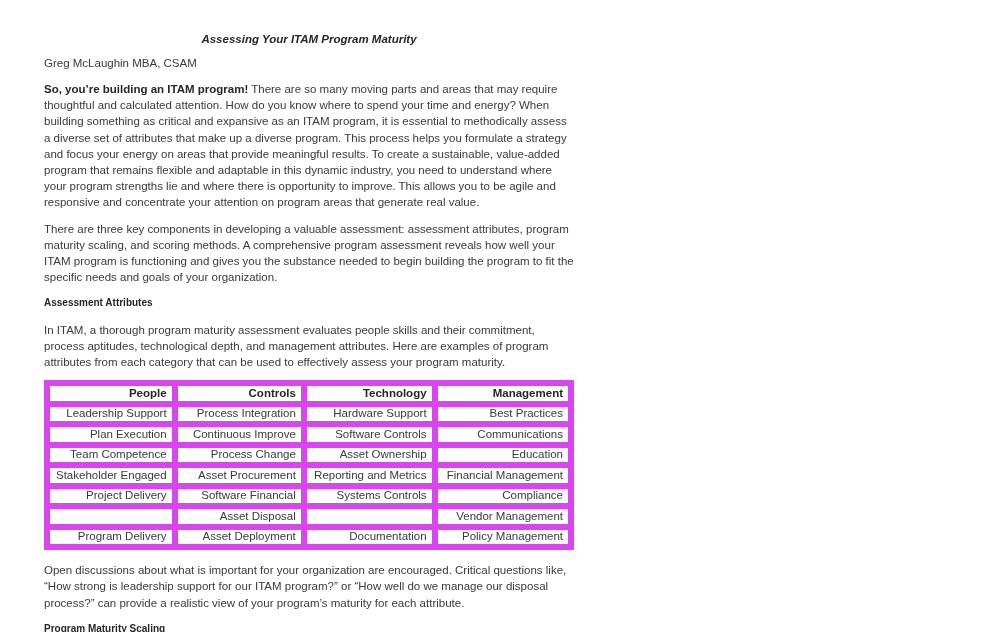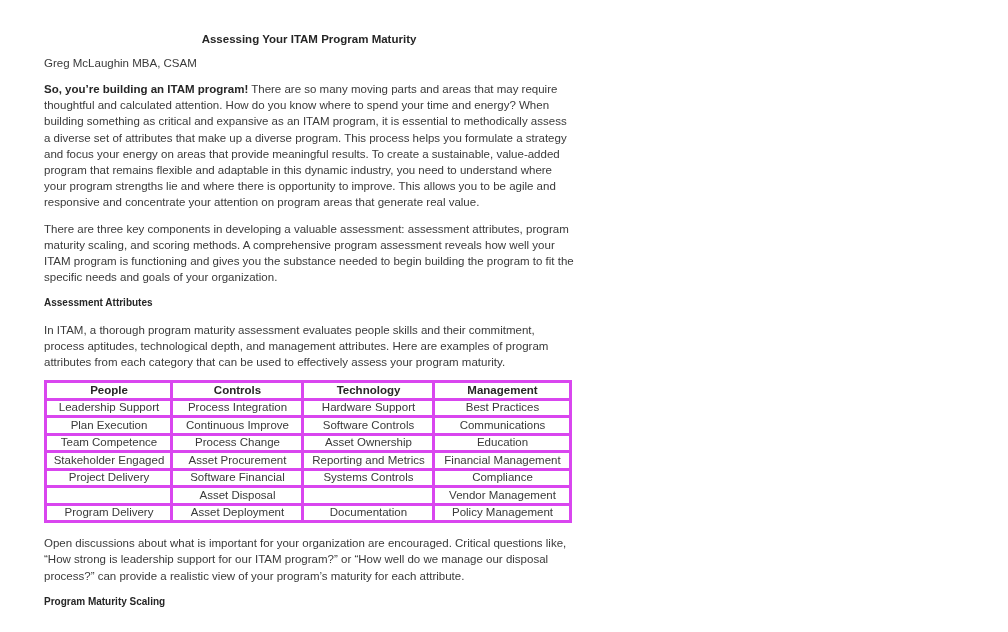--- a/index.html
+++ b/index.html
@@ -19,20 +19,21 @@
     top: 31px;
     width: 530px;
   }
   .doc-title {
     text-align: center;
     font-weight: bold;
     color: #262626;
     font-size: 11.5px;
     line-height: 16px;
     margin: 0 0 8px 0;
+    font-style: italic;
   }
   .doc-author {
     font-size: 11.5px;
     line-height: 16px;
     margin: 0 0 10px 0;
     color: #3a3a3a;
   }
   p.body {
     font-size: 11.5px;
     line-height: 16.2px;
@@ -49,25 +50,25 @@
     line-height: 16.2px;
     margin: 0 0 10px 0;
   }
   table.attr-table {
     border-collapse: collapse;
     table-layout: fixed;
     margin: 2px 0 12px 0;
   }
   table.attr-table th,
   table.attr-table td {
-    border: 3px solid #d946ef;
+    border: 6px solid #d946ef;
     font-size: 11.5px;
     line-height: 13.5px;
     padding: 0.5px 5px 0.5px 6px;
-    text-align: center;
+    text-align: right;
     vertical-align: middle;
     white-space: nowrap;
     overflow: hidden;
     height: 15px;
   }
   table.attr-table th {
     font-weight: bold;
     color: #262626;
   }
 </style>

